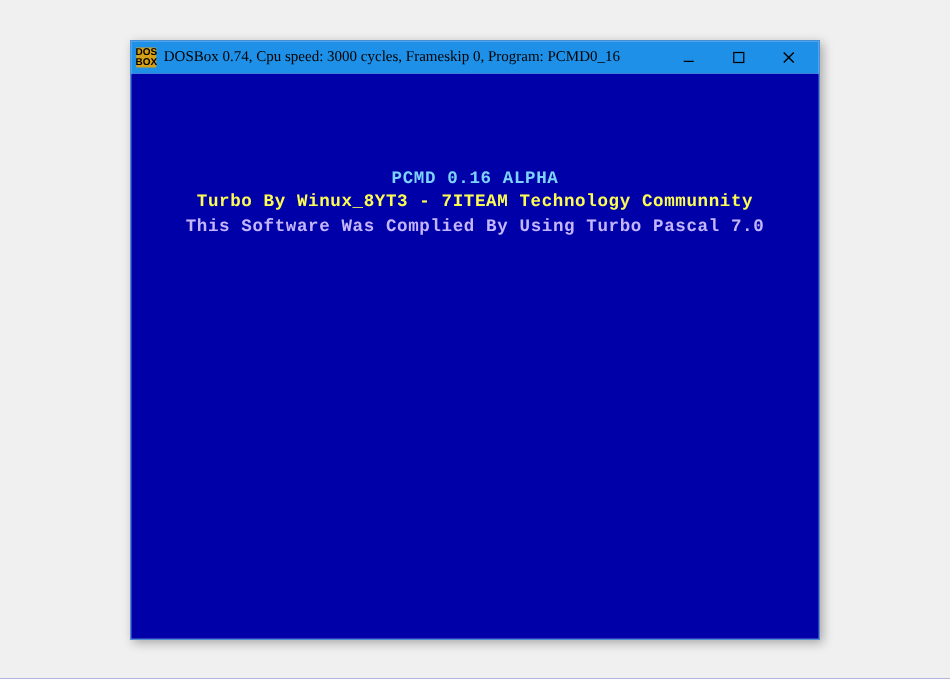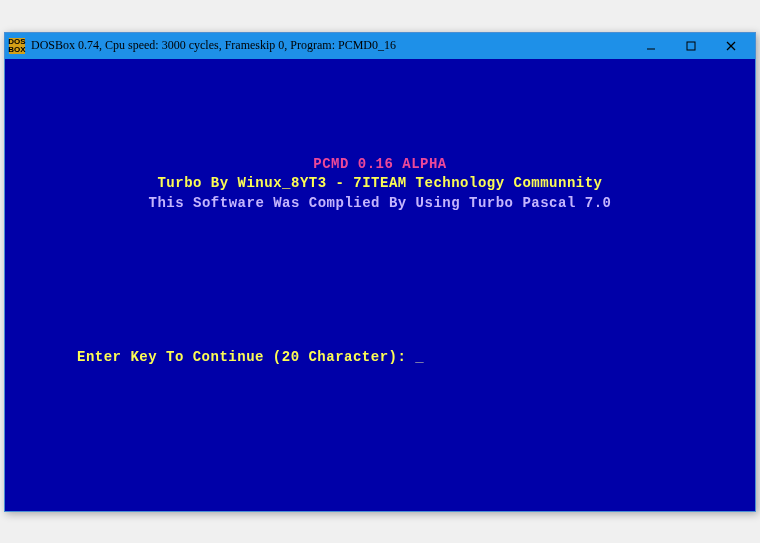--- a/index.html
+++ b/index.html
@@ -12,21 +12,21 @@
       background: #f0f0f0;
       font-family: 'Courier New', monospace;
       display: flex;
       justify-content: center;
       align-items: center;
       width: 760px;
       height: 543px;
     }
     
     .window {
-      width: 752px;
+      width: 552px;
       height: 480px;
       background: #fff;
       border: 1px solid #4a8fd4;
       box-shadow: 2px 2px 8px rgba(0,0,0,0.3);
       display: flex;
       flex-direction: column;
     }
     
     .titlebar {
       background: #1e90e8;
@@ -88,22 +88,22 @@
       position: relative;
     }
     
     .line {
       text-align: center;
       line-height: 1.4;
       letter-spacing: 0.5px;
     }
     
     .line-title {
-      color: #ec4899;
-      margin-top: 96px;
+      color: #7dd3fc;
+      margin-top: 75px;
     }
     
     .line-author {
       color: #fcfc54;
     }
     
     .line-compiler {
       color: #c4b5fd;
     }
     
@@ -148,17 +148,14 @@
           <line x1="1" y1="1" x2="9" y2="9" stroke="#000" stroke-width="1.2"></line>
           <line x1="9" y1="1" x2="1" y2="9" stroke="#000" stroke-width="1.2"></line>
         </svg>
       </div>
     </div>
   </div>
   <div class="content">
     <div class="line line-title">PCMD 0.16 ALPHA</div>
     <div class="line line-author">Turbo By Winux_8YT3 - 7ITEAM Technology Communnity</div>
     <div class="line line-compiler">This Software Was Complied By Using Turbo Pascal 7.0</div>
-    <div class="line line-prompt">
-      <span>Enter Key To Continue (20 Character): </span><span class="cursor">_</span>
-    </div>
   </div>
 </div>
 
 </body></html>

